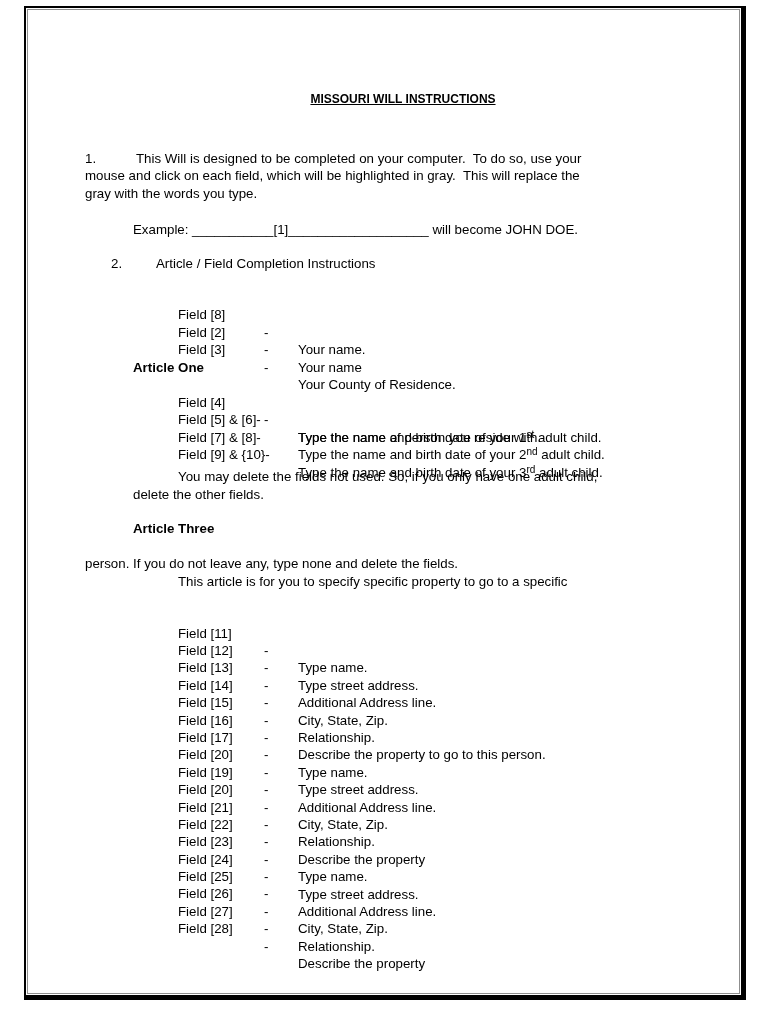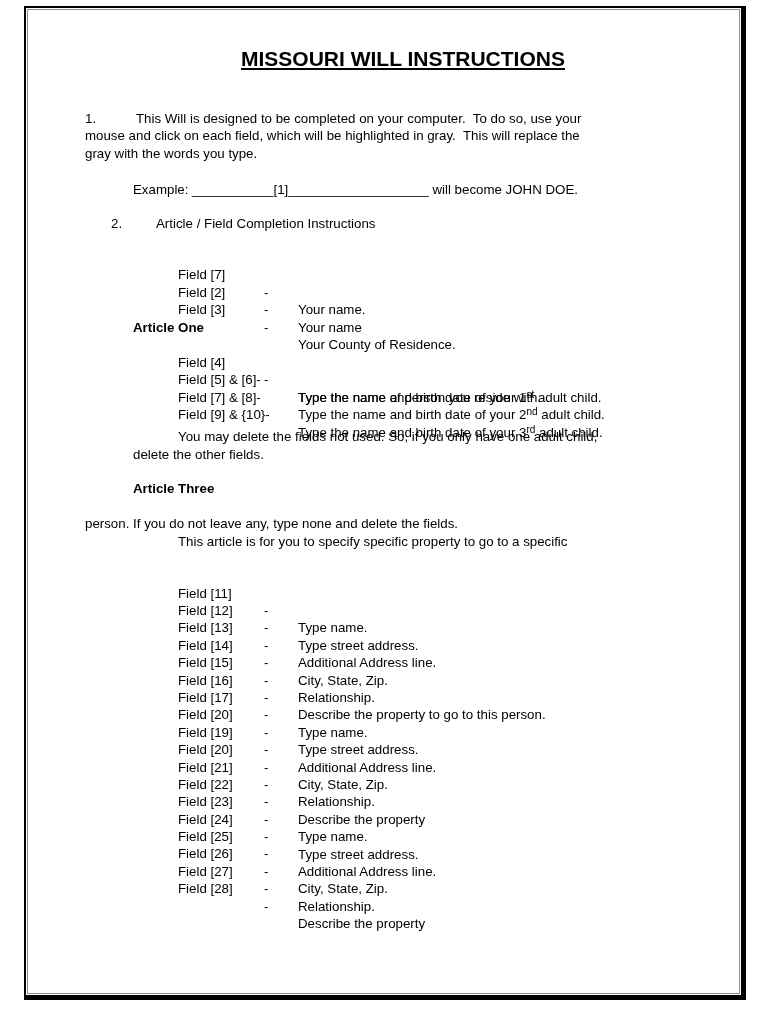--- a/index.html
+++ b/index.html
@@ -34,23 +34,23 @@
     position: absolute;
     inset: 0;
     padding-left: 59px;
     padding-right: 20px;
     overflow: hidden;
     font-size: 13.3px;
     line-height: 17.4px;
   }
   .line { white-space: pre; }
   .title {
-    margin-top: 42px;
+    margin-top: 82px;
     text-align: center;
-    font-size: 21px;
+    font-size: 12px;
     font-weight: bold;
     text-decoration: underline;
     line-height: 18px;
     white-space: pre;
   }
   .p-intro   { margin-top: 42px; }
   .example   { margin-top: 19px; margin-left: 48px; }
   .section2  { margin-top: 16px; }
   .num1 { display: inline-block; width: 51px; }
   .num2 { display: inline-block; width: 45px; margin-left: 26px; }
@@ -96,21 +96,21 @@
       <div class="line">mouse and click on each field, which will be highlighted in gray.  This will replace the</div>
       <div class="line">gray with the words you type.</div>
     </div>
 
     <div class="line example">Example: ___________[1]___________________ will become JOHN DOE.</div>
 
     <div class="line section2"><span class="num2">2.</span><span>Article / Field Completion Instructions</span></div>
 
     <div class="rows rows-a">
       <div class="frow">
-        <span class="col-label">Field [7]</span>
+        <span class="col-label">Field [8]</span>
         <span class="col-dash">-</span>
         <span class="col-desc">Your name.</span>
       </div>
       <div class="frow">
         <span class="col-label">Field [2]</span>
         <span class="col-dash">-</span>
         <span class="col-desc">Your name</span>
       </div>
       <div class="frow">
         <span class="col-label">Field [3]</span>

